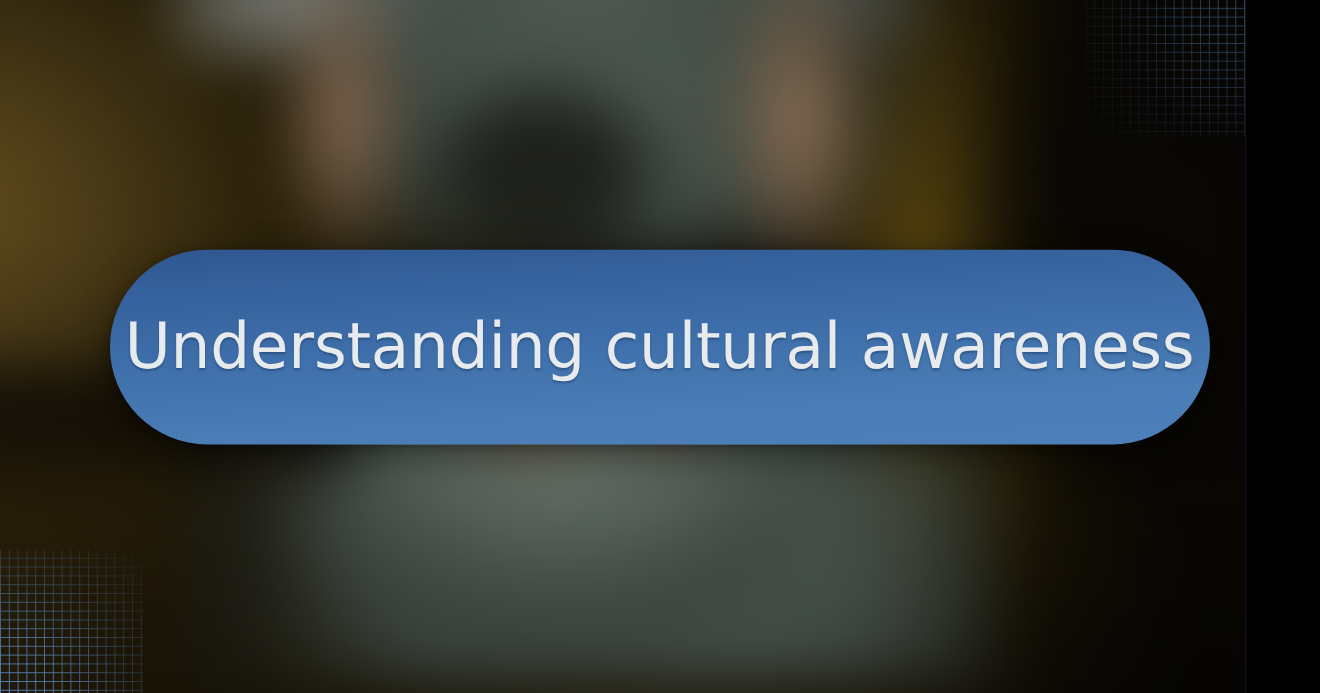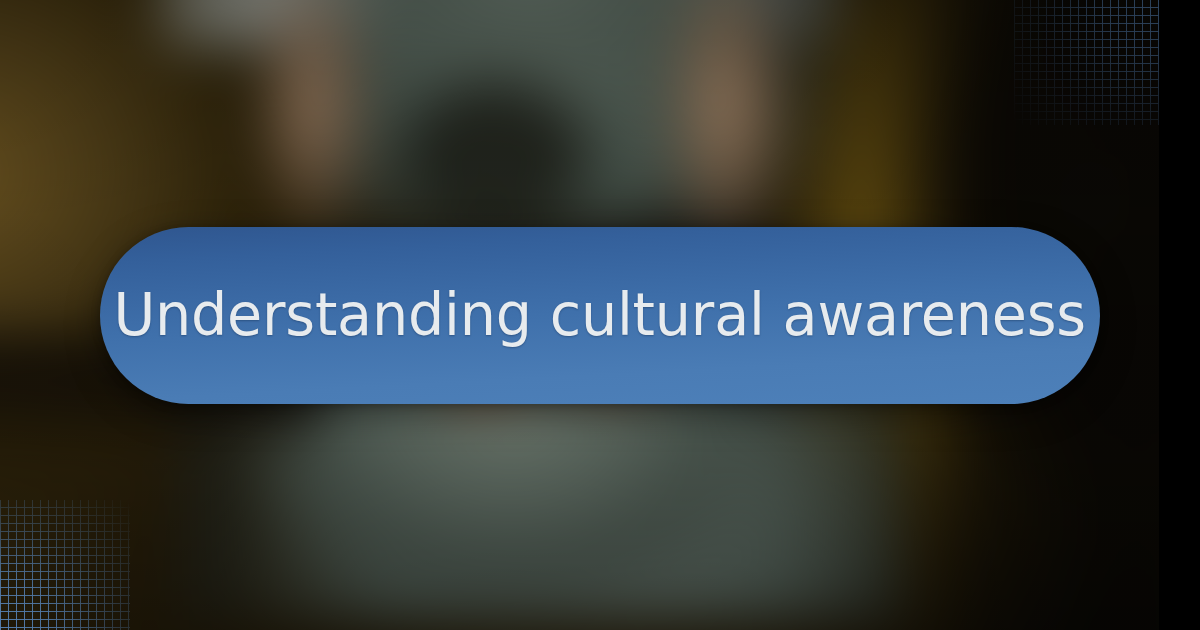--- a/index.html
+++ b/index.html
@@ -9,21 +9,20 @@
     background: #000;
   }
 
   #stage {
     position: relative;
     width: 1132px;
     height: 630px;
     overflow: hidden;
     background: #8b5cf6;
     font-family: "DejaVu Sans", sans-serif;
-    padding-left: 27px;
   }
 
   
   .photo {
     position: absolute;
     inset: 0;
     overflow: hidden;
   }
 
   

